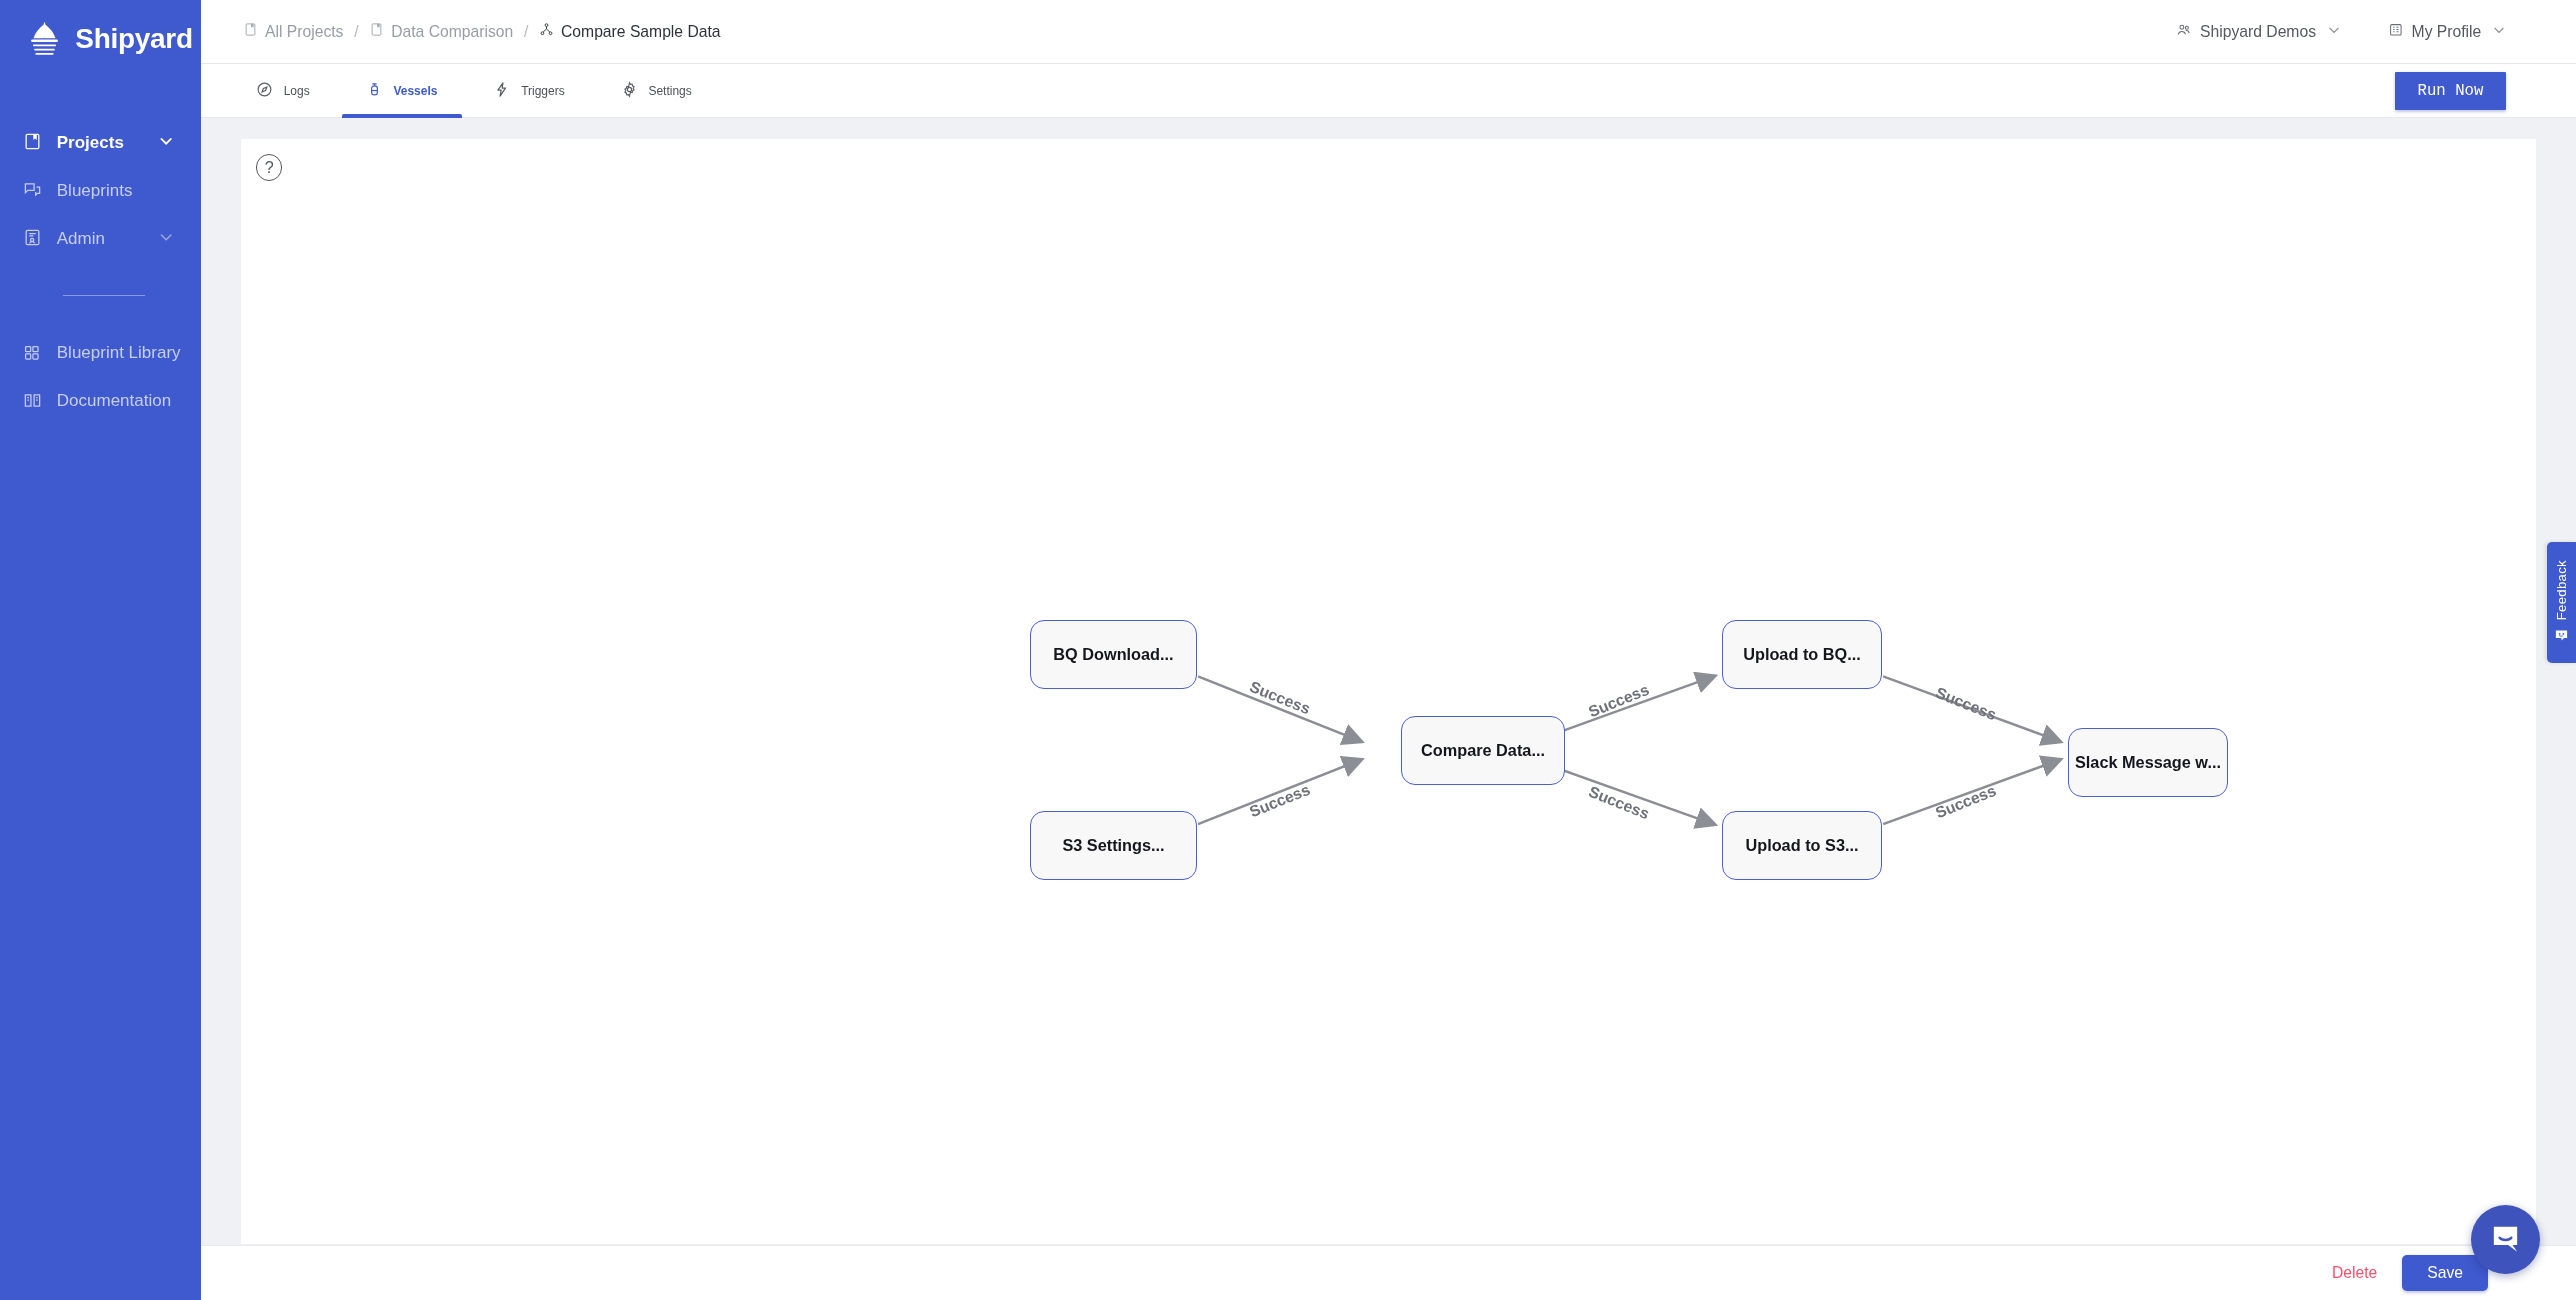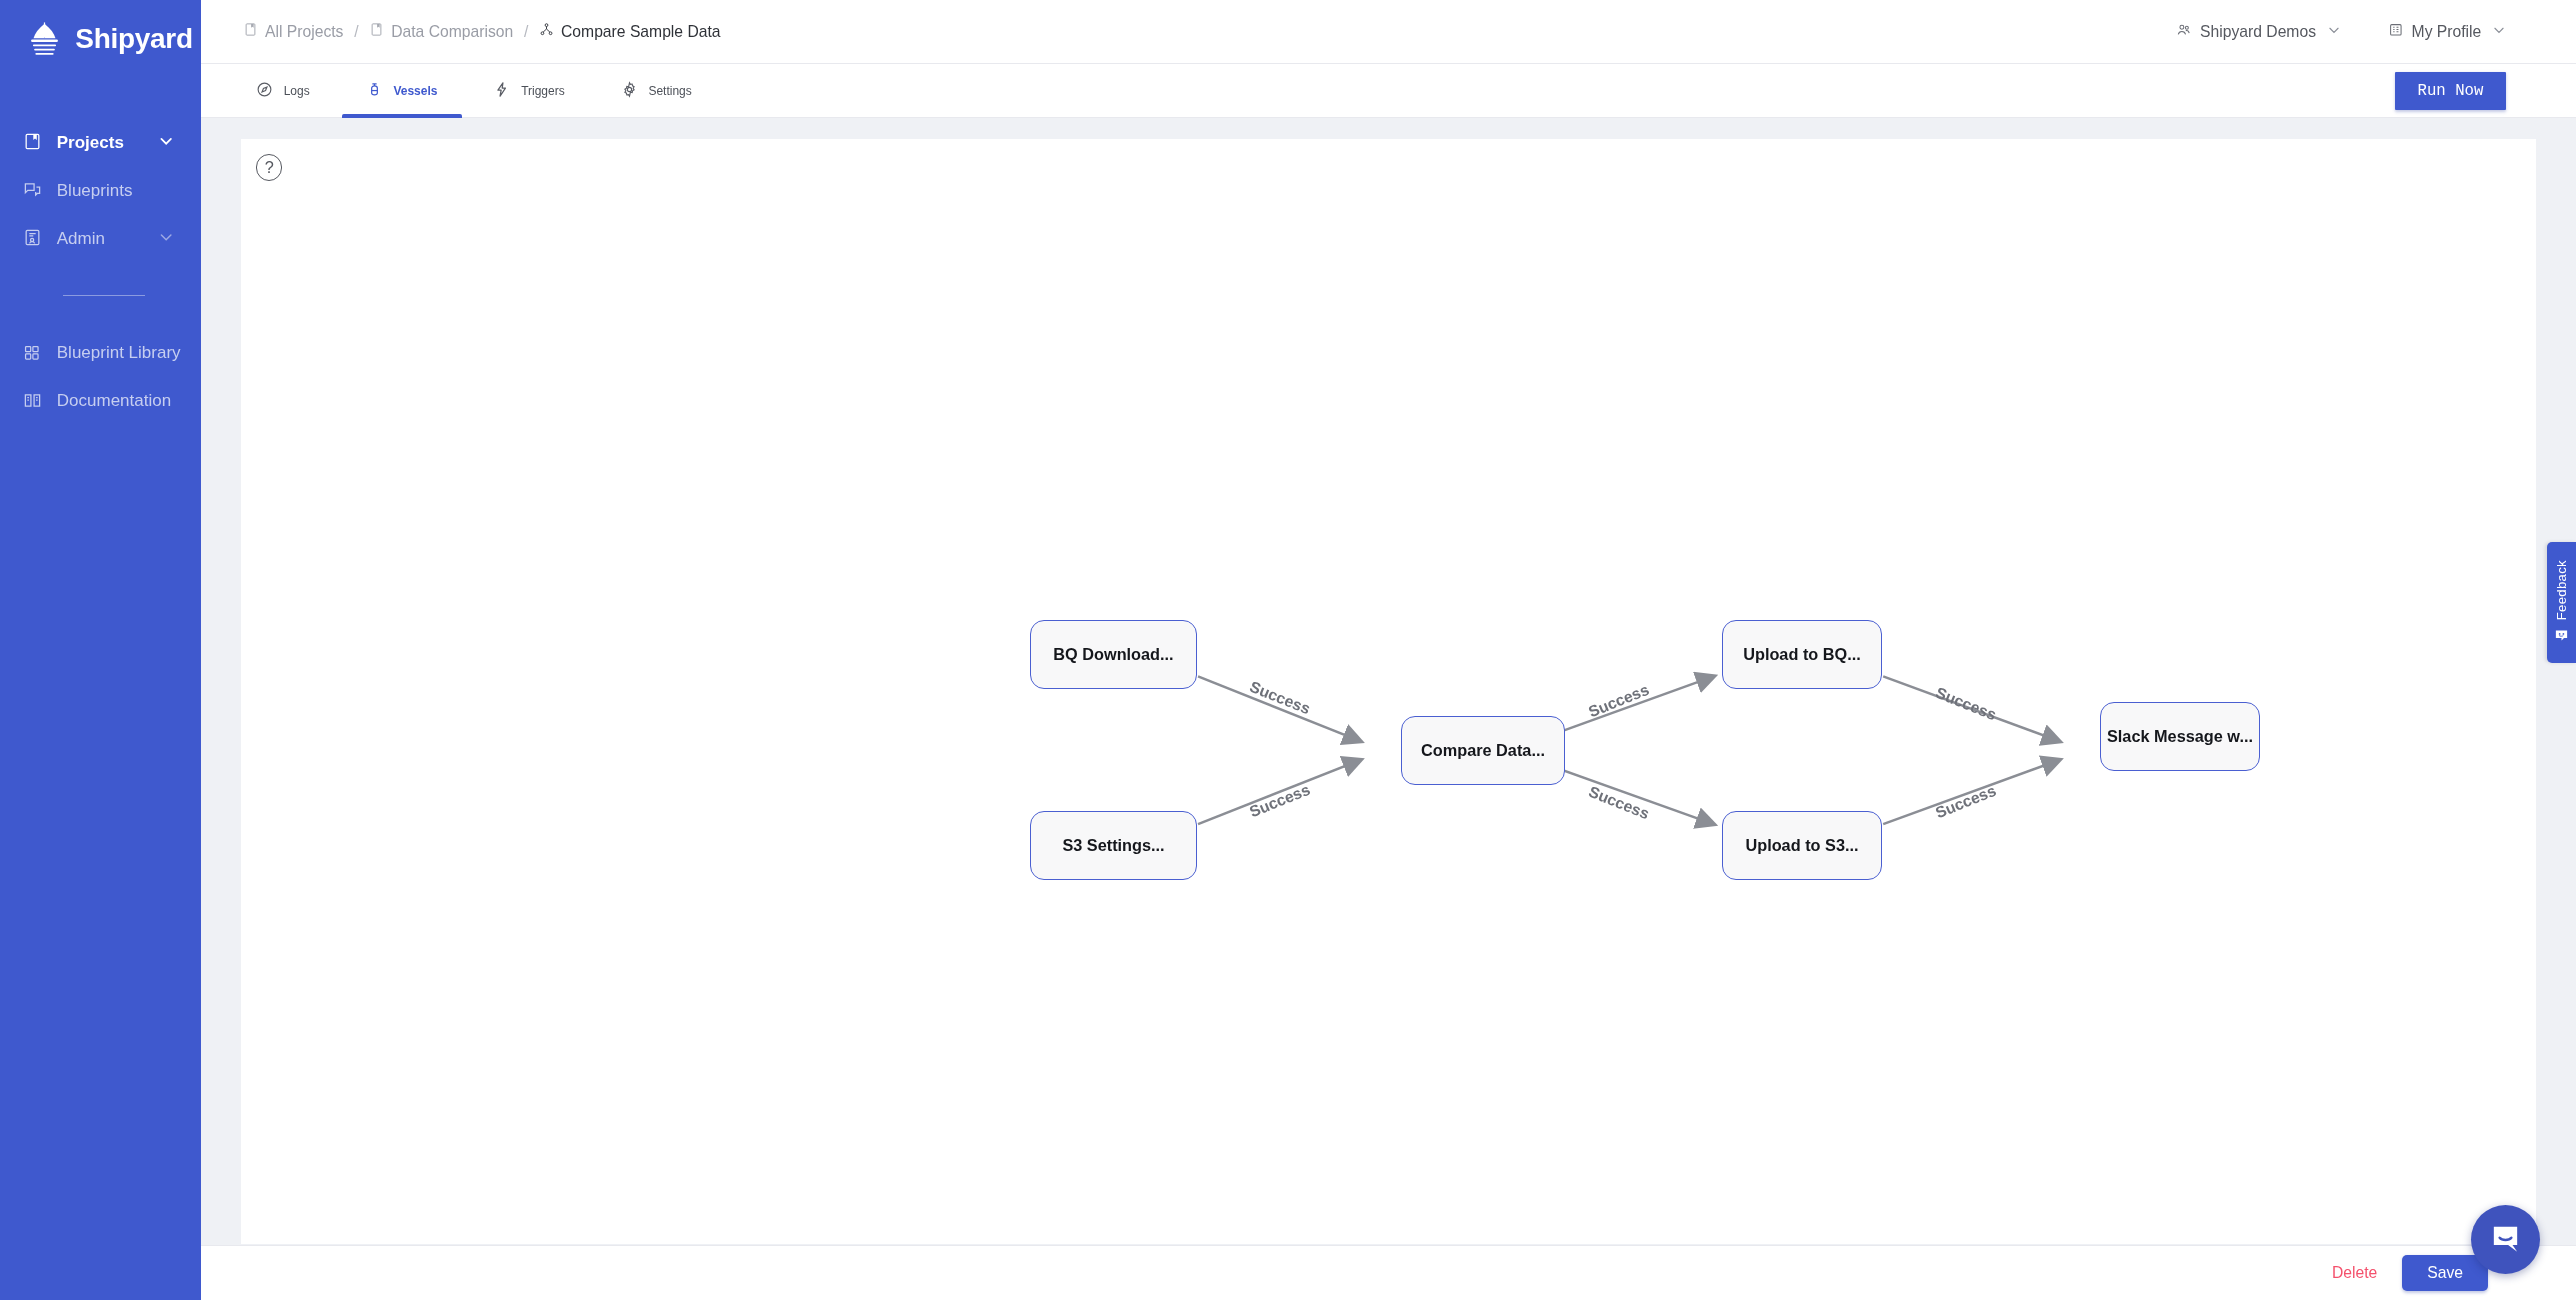--- a/index.html
+++ b/index.html
@@ -392,21 +392,21 @@
         </div>
         <div class="node" style="left:1128px;top:577px;width:164px;height:69px;margin-left:32px;">
           <span>Compare Data...</span>
         </div>
         <div class="node" style="left:1481px;top:481px;width:160px;height:69px;">
           <span>Upload to BQ...</span>
         </div>
         <div class="node" style="left:1481px;top:672px;width:160px;height:69px;">
           <span>Upload to S3...</span>
         </div>
-        <div class="node" style="left:1827px;top:563px;width:160px;height:69px;margin-left:32px;">
+        <div class="node" style="left:1827px;top:589px;width:160px;height:69px;">
           <span>Slack Message w...</span>
         </div>
 
         <span class="edge-label" style="left:1007px;top:550px;transform:rotate(22deg);">Success</span>
         <span class="edge-label" style="left:1007px;top:653px;transform:rotate(-22deg);">Success</span>
         <span class="edge-label" style="left:1346px;top:553px;transform:rotate(-22deg);">Success</span>
         <span class="edge-label" style="left:1346px;top:655px;transform:rotate(22deg);">Success</span>
         <span class="edge-label" style="left:1693px;top:556px;transform:rotate(22deg);">Success</span>
         <span class="edge-label" style="left:1693px;top:654px;transform:rotate(-22deg);">Success</span>
       </div>

